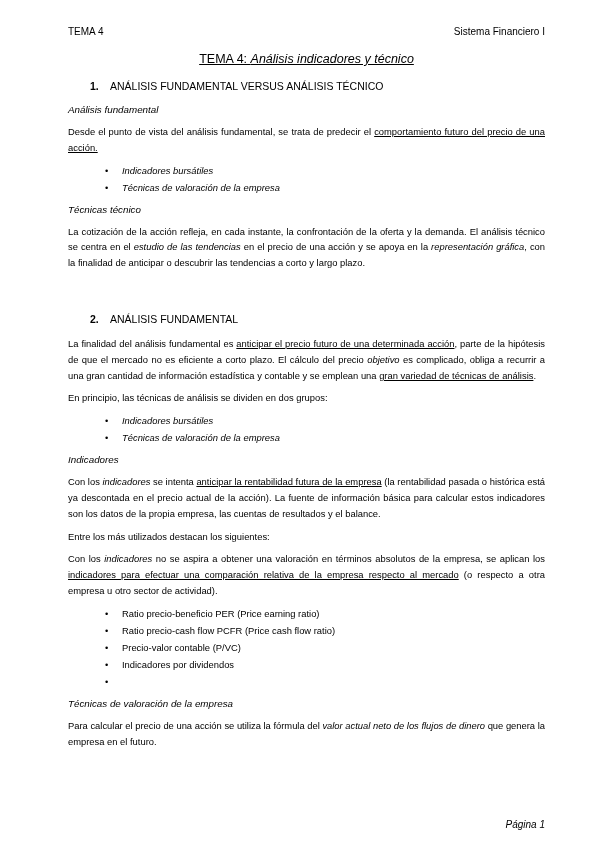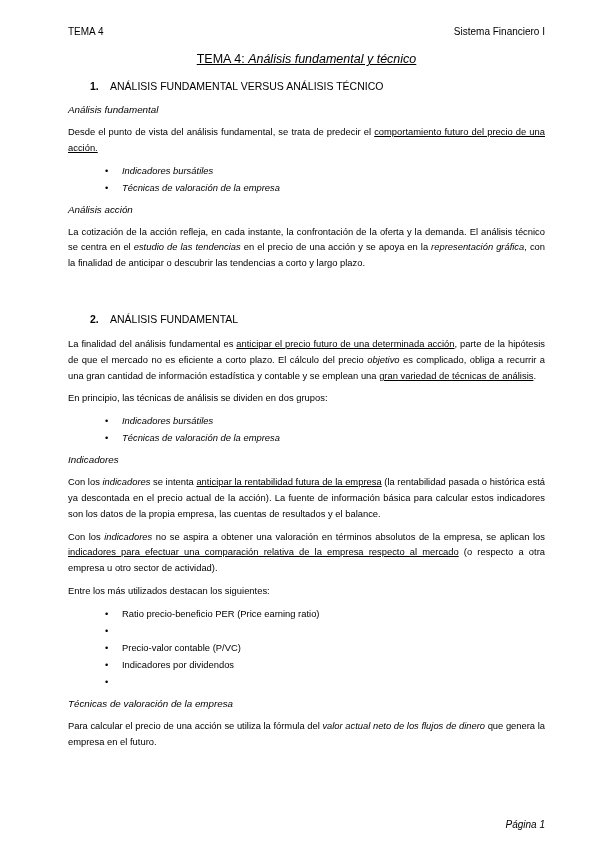--- a/index.html
+++ b/index.html
@@ -59,69 +59,70 @@
 </style>
 </head>
 <body>
 
 <div class="page">
   <div class="header">
     <span>TEMA 4</span>
     <span>Sistema Financiero I</span>
   </div>
 
-  <h1 class="title"><span class="b u">TEMA 4: </span><span class="b i u">Análisis fundamental y técnico</span></h1>
+  <h1 class="title"><span class="b u">TEMA 4: </span><span class="b i u">Análisis indicadores y técnico</span></h1>
 
   <div>
       <div class="section-heading">
         <span class="num">1.</span>
         <span><span class="b">ANÁLISIS FUNDAMENTAL VERSUS ANÁLISIS TÉCNICO</span></span>
       </div>
       <div class="subheading"><span class="b i">Análisis fundamental</span></div>
       <div class="para"><span>Desde el punto de vista del análisis fundamental, se trata de predecir el </span><span class="u">comportamiento futuro del precio de una acción.</span></div>
       <div class="bullet-list">
         <div class="bullet-item">
           <span class="dot">•</span>
           <span><span class="b i">Indicadores bursátiles</span></span>
         </div>
         <div class="bullet-item">
           <span class="dot">•</span>
           <span><span class="b i">Técnicas de valoración de la empresa</span></span>
         </div>
       </div>
-      <div class="subheading"><span class="b i">Análisis acción</span></div>
+      <div class="subheading"><span class="b i">Técnicas técnico</span></div>
       <div class="para"><span>La cotización de la acción refleja, en cada instante, la confrontación de la oferta y la demanda. El análisis técnico se centra en el </span><span class="b i">estudio de las tendencias</span><span> en el precio de una acción y se apoya en la </span><span class="b i">representación gráfica</span><span>, con la finalidad de anticipar o descubrir las tendencias a corto y largo plazo.</span></div>
       <div class="spacer" style="height: 30px;"></div>
       <div class="section-heading">
         <span class="num">2.</span>
         <span><span class="b">ANÁLISIS FUNDAMENTAL</span></span>
       </div>
       <div class="para"><span>La finalidad del análisis fundamental es </span><span class="u">anticipar el precio futuro de una determinada acción</span><span>, parte de la hipótesis de que el mercado no es eficiente a corto plazo. El cálculo del precio </span><span class="b i">objetivo</span><span> es complicado, obliga a recurrir a una gran cantidad de información estadística y contable y se emplean una </span><span class="u">gran variedad de técnicas de análisis</span><span>.</span></div>
       <div class="para"><span>En principio, las técnicas de análisis se dividen en dos grupos:</span></div>
       <div class="bullet-list">
         <div class="bullet-item">
           <span class="dot">•</span>
           <span><span class="b i">Indicadores bursátiles</span></span>
         </div>
         <div class="bullet-item">
           <span class="dot">•</span>
           <span><span class="b i">Técnicas de valoración de la empresa</span></span>
         </div>
       </div>
       <div class="subheading"><span class="b i">Indicadores</span></div>
       <div class="para"><span>Con los </span><span class="b i">indicadores</span><span> se intenta </span><span class="u">anticipar la rentabilidad futura de la empresa</span><span> (la rentabilidad pasada o histórica está ya descontada en el precio actual de la acción). La fuente de información básica para calcular estos indicadores son los datos de la propia empresa, las cuentas de resultados y el balance.</span></div>
+      <div class="para"><span>Entre los más utilizados destacan los siguientes:</span></div>
       <div class="para"><span>Con los </span><span class="b i">indicadores</span><span> no se aspira a obtener una valoración en términos absolutos de la empresa, se aplican los </span><span class="u">indicadores para efectuar una comparación relativa de la empresa respecto al mercado</span><span> (o respecto a otra empresa u otro sector de actividad).</span></div>
-      <div class="para"><span>Entre los más utilizados destacan los siguientes:</span></div>
       <div class="bullet-list">
         <div class="bullet-item">
           <span class="dot">•</span>
           <span><span>Ratio precio-beneficio PER (Price earning ratio)</span></span>
         </div>
         <div class="bullet-item">
           <span class="dot">•</span>
+          <span><span>Ratio precio-cash flow PCFR (Price cash flow ratio)</span></span>
         </div>
         <div class="bullet-item">
           <span class="dot">•</span>
           <span><span>Precio-valor contable (P/VC)</span></span>
         </div>
         <div class="bullet-item">
           <span class="dot">•</span>
           <span><span>Indicadores por dividendos</span></span>
         </div>
         <div class="bullet-item">

